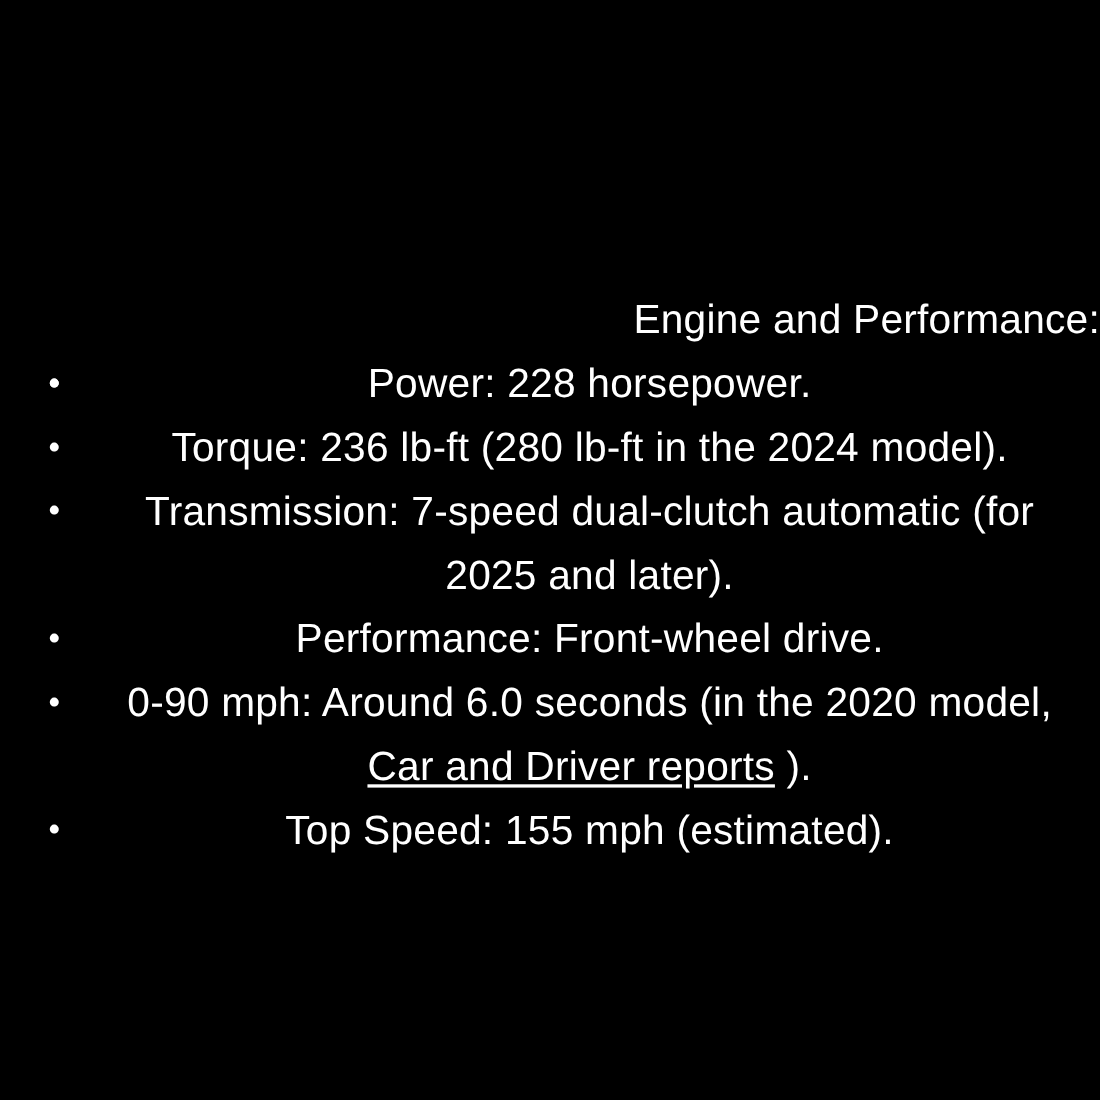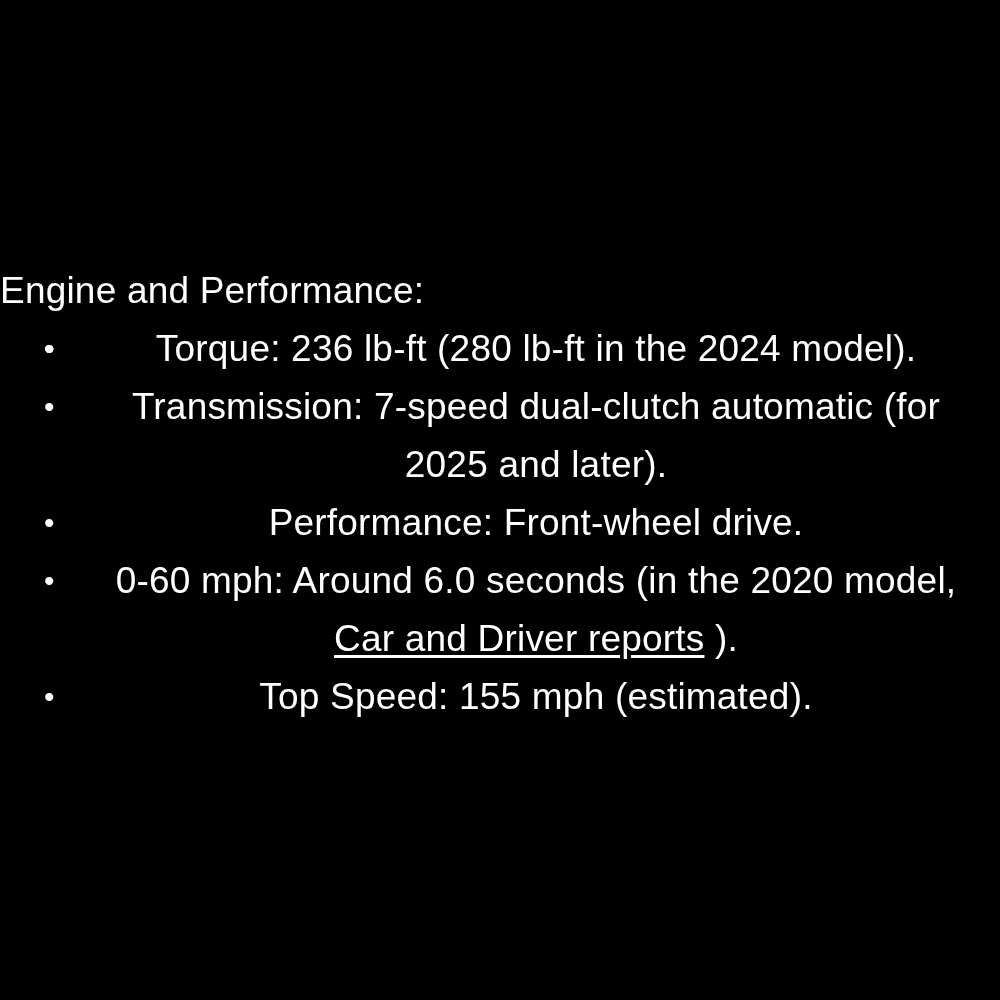--- a/index.html
+++ b/index.html
@@ -20,21 +20,21 @@
     height: 1000px;
     box-sizing: border-box;
   }
   .content {
     position: absolute;
     left: 0;
     top: 262px;
     width: 1000px;
   }
   .heading {
-    text-align: left;
+    text-align: right;
     font-size: 37px;
     line-height: 58px;
     font-weight: 400;
     letter-spacing: 0.2px;
     color: #ffffff;
   }
   ul.bullet-list {
     list-style: none;
     margin: 0;
     padding: 0;
@@ -78,40 +78,41 @@
     <div class="heading">Engine and Performance:</div>
 
     <ul class="bullet-list">
 
       <li class="bullet-item">
         <span class="bullet-dot">•</span>
       </li>
 
       <li class="bullet-item">
         <span class="bullet-dot">•</span>
+        <span>Power: 228 horsepower.</span>
       </li>
 
       <li class="bullet-item">
         <span class="bullet-dot">•</span>
         <span>Torque: 236 lb-ft (280 lb-ft in the 2024 model).</span>
       </li>
 
       <li class="bullet-item">
         <span class="bullet-dot">•</span>
         <span>Transmission: 7-speed dual-clutch automatic (for 2025 and later).</span>
       </li>
 
       <li class="bullet-item">
         <span class="bullet-dot">•</span>
         <span>Performance: Front-wheel drive.</span>
       </li>
 
       <li class="bullet-item">
         <span class="bullet-dot">•</span>
-        <span>0-60 mph: Around 6.0 seconds (in the 2020 model, </span><a class="link">Car and Driver reports</a><span class="nowrap-space"> ).</span>
+        <span>0-90 mph: Around 6.0 seconds (in the 2020 model, </span><a class="link">Car and Driver reports</a><span class="nowrap-space"> ).</span>
       </li>
 
       <li class="bullet-item">
         <span class="bullet-dot">•</span>
         <span>Top Speed: 155 mph (estimated).</span>
       </li>
 
     </ul>
   </div>
 </div>

